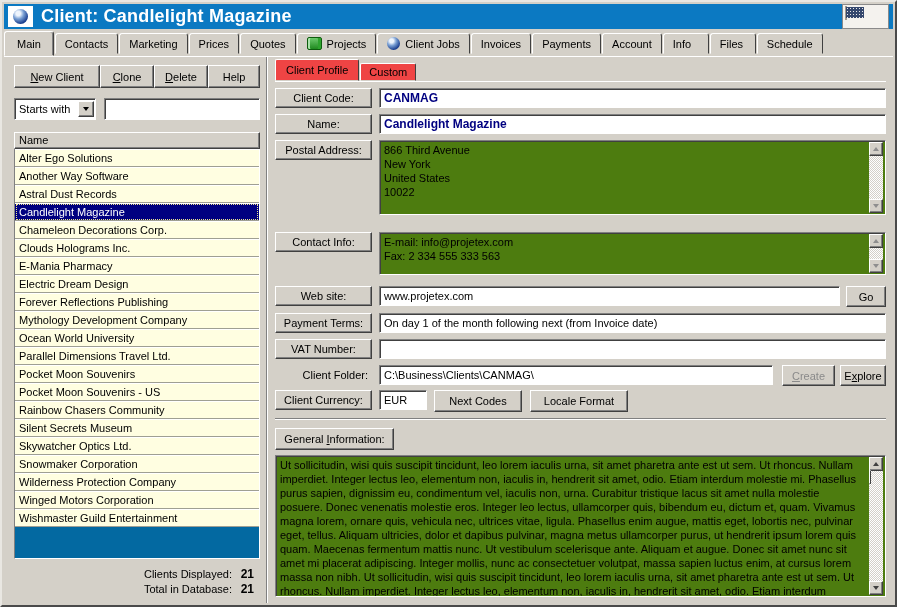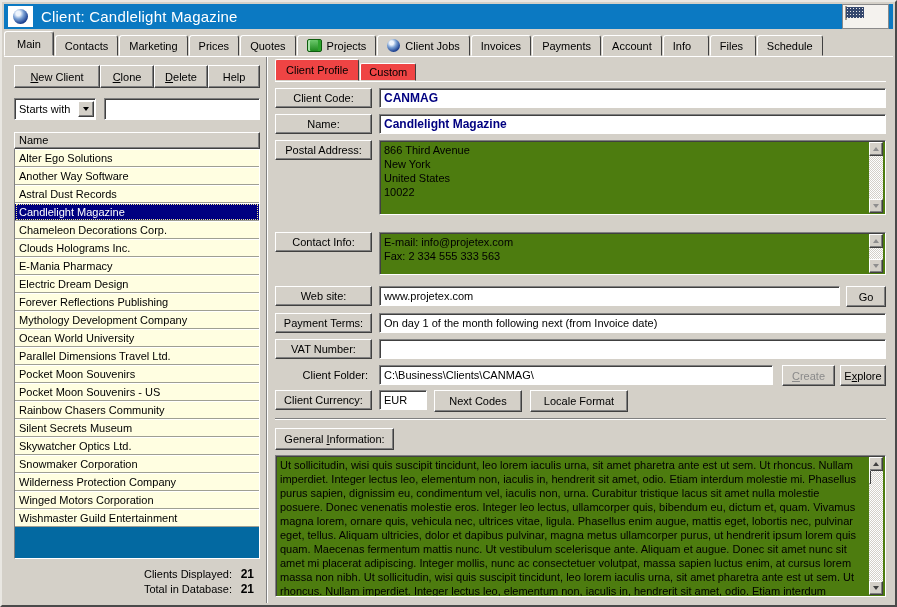--- a/index.html
+++ b/index.html
@@ -6,29 +6,29 @@
   html,body { width:897px; height:607px; overflow:hidden; background:#d4d0c8;
     font-family:"Liberation Sans", sans-serif; font-size:11px; color:#000; }
   .window { width:897px; height:607px; border:2px solid; border-color:#e9e7e2 #4a4a4a #4a4a4a #e9e7e2;
     background:#d4d0c8; padding:2px; display:flex; flex-direction:column; }
 
   
   .titlebar { height:25px; background:#0b79c2; display:flex; align-items:center; padding:0 4px; flex:0 0 auto; }
   .appicon { width:25px; height:21px; background:#fff; display:flex; align-items:center; justify-content:center; margin-right:8px; }
   .sphere { width:15px; height:15px; border-radius:50%;
     background:radial-gradient(circle at 35% 30%, #eef4fc 0 16%, #7aa0d4 38%, #1b3f8f 72%, #0c2a66 100%); }
-  .title { color:#fff; font-weight:normal; font-size:15px; letter-spacing:.2px; }
+  .title { color:#fff; font-weight:bold; font-size:18px; letter-spacing:.2px; }
   .flag { margin-left:auto; width:47px; height:25px; background:#f4f2ee; border:1px solid #8a8a8a; padding:2px; }
   .flag-inner { width:100%; height:100%; position:relative; border:1px solid #a09a90;
     background:repeating-linear-gradient(to bottom, #bf564e 0 1.7px, #f4efe8 1.7px 3.4px); }
   .flag-canton { position:absolute; top:0; left:0; width:18px; height:11px; background:#35486e;
     background-image:radial-gradient(#e8e8e8 30%, rgba(0,0,0,0) 34%); background-size:3px 3px; }
 
   
-  .tabbar { height:27px; display:flex; align-items:flex-end; padding:2px 0 0 0; flex:0 0 auto; position:relative; z-index:2; }
+  .tabbar { height:27px; display:flex; align-items:center; padding:2px 0 0 0; flex:0 0 auto; position:relative; z-index:2; }
   .tab { height:21px; display:flex; align-items:center; padding:0 9px; min-width:46px; justify-content:flex-start;
     background:#d4d0c8; border:1px solid; border-color:#fff #404040 #d4d0c8 #fff; border-radius:3px 3px 0 0;
     margin-right:1px; cursor:default; white-space:nowrap; }
   .tab.active { height:25px; padding:0 12px; font-weight:normal; border-bottom-color:#d4d0c8; box-shadow:inset -1px 0 0 #808080; }
   .tabicon { display:inline-block; margin-right:5px; }
   .projects-folder-icon { width:15px; height:13px; background:linear-gradient(#6cc96c,#1f8a1f);
     border:1px solid #0d5c0d; border-radius:2px; box-shadow:inset 2px 0 0 #aae2aa, inset -3px 0 0 #2da32d; }
   .globe-icon { width:13px; height:13px; border-radius:50%;
     background:radial-gradient(circle at 35% 30%, #eef4fc 0 16%, #7aa0d4 38%, #1b3f8f 72%, #0c2a66 100%); }
 

